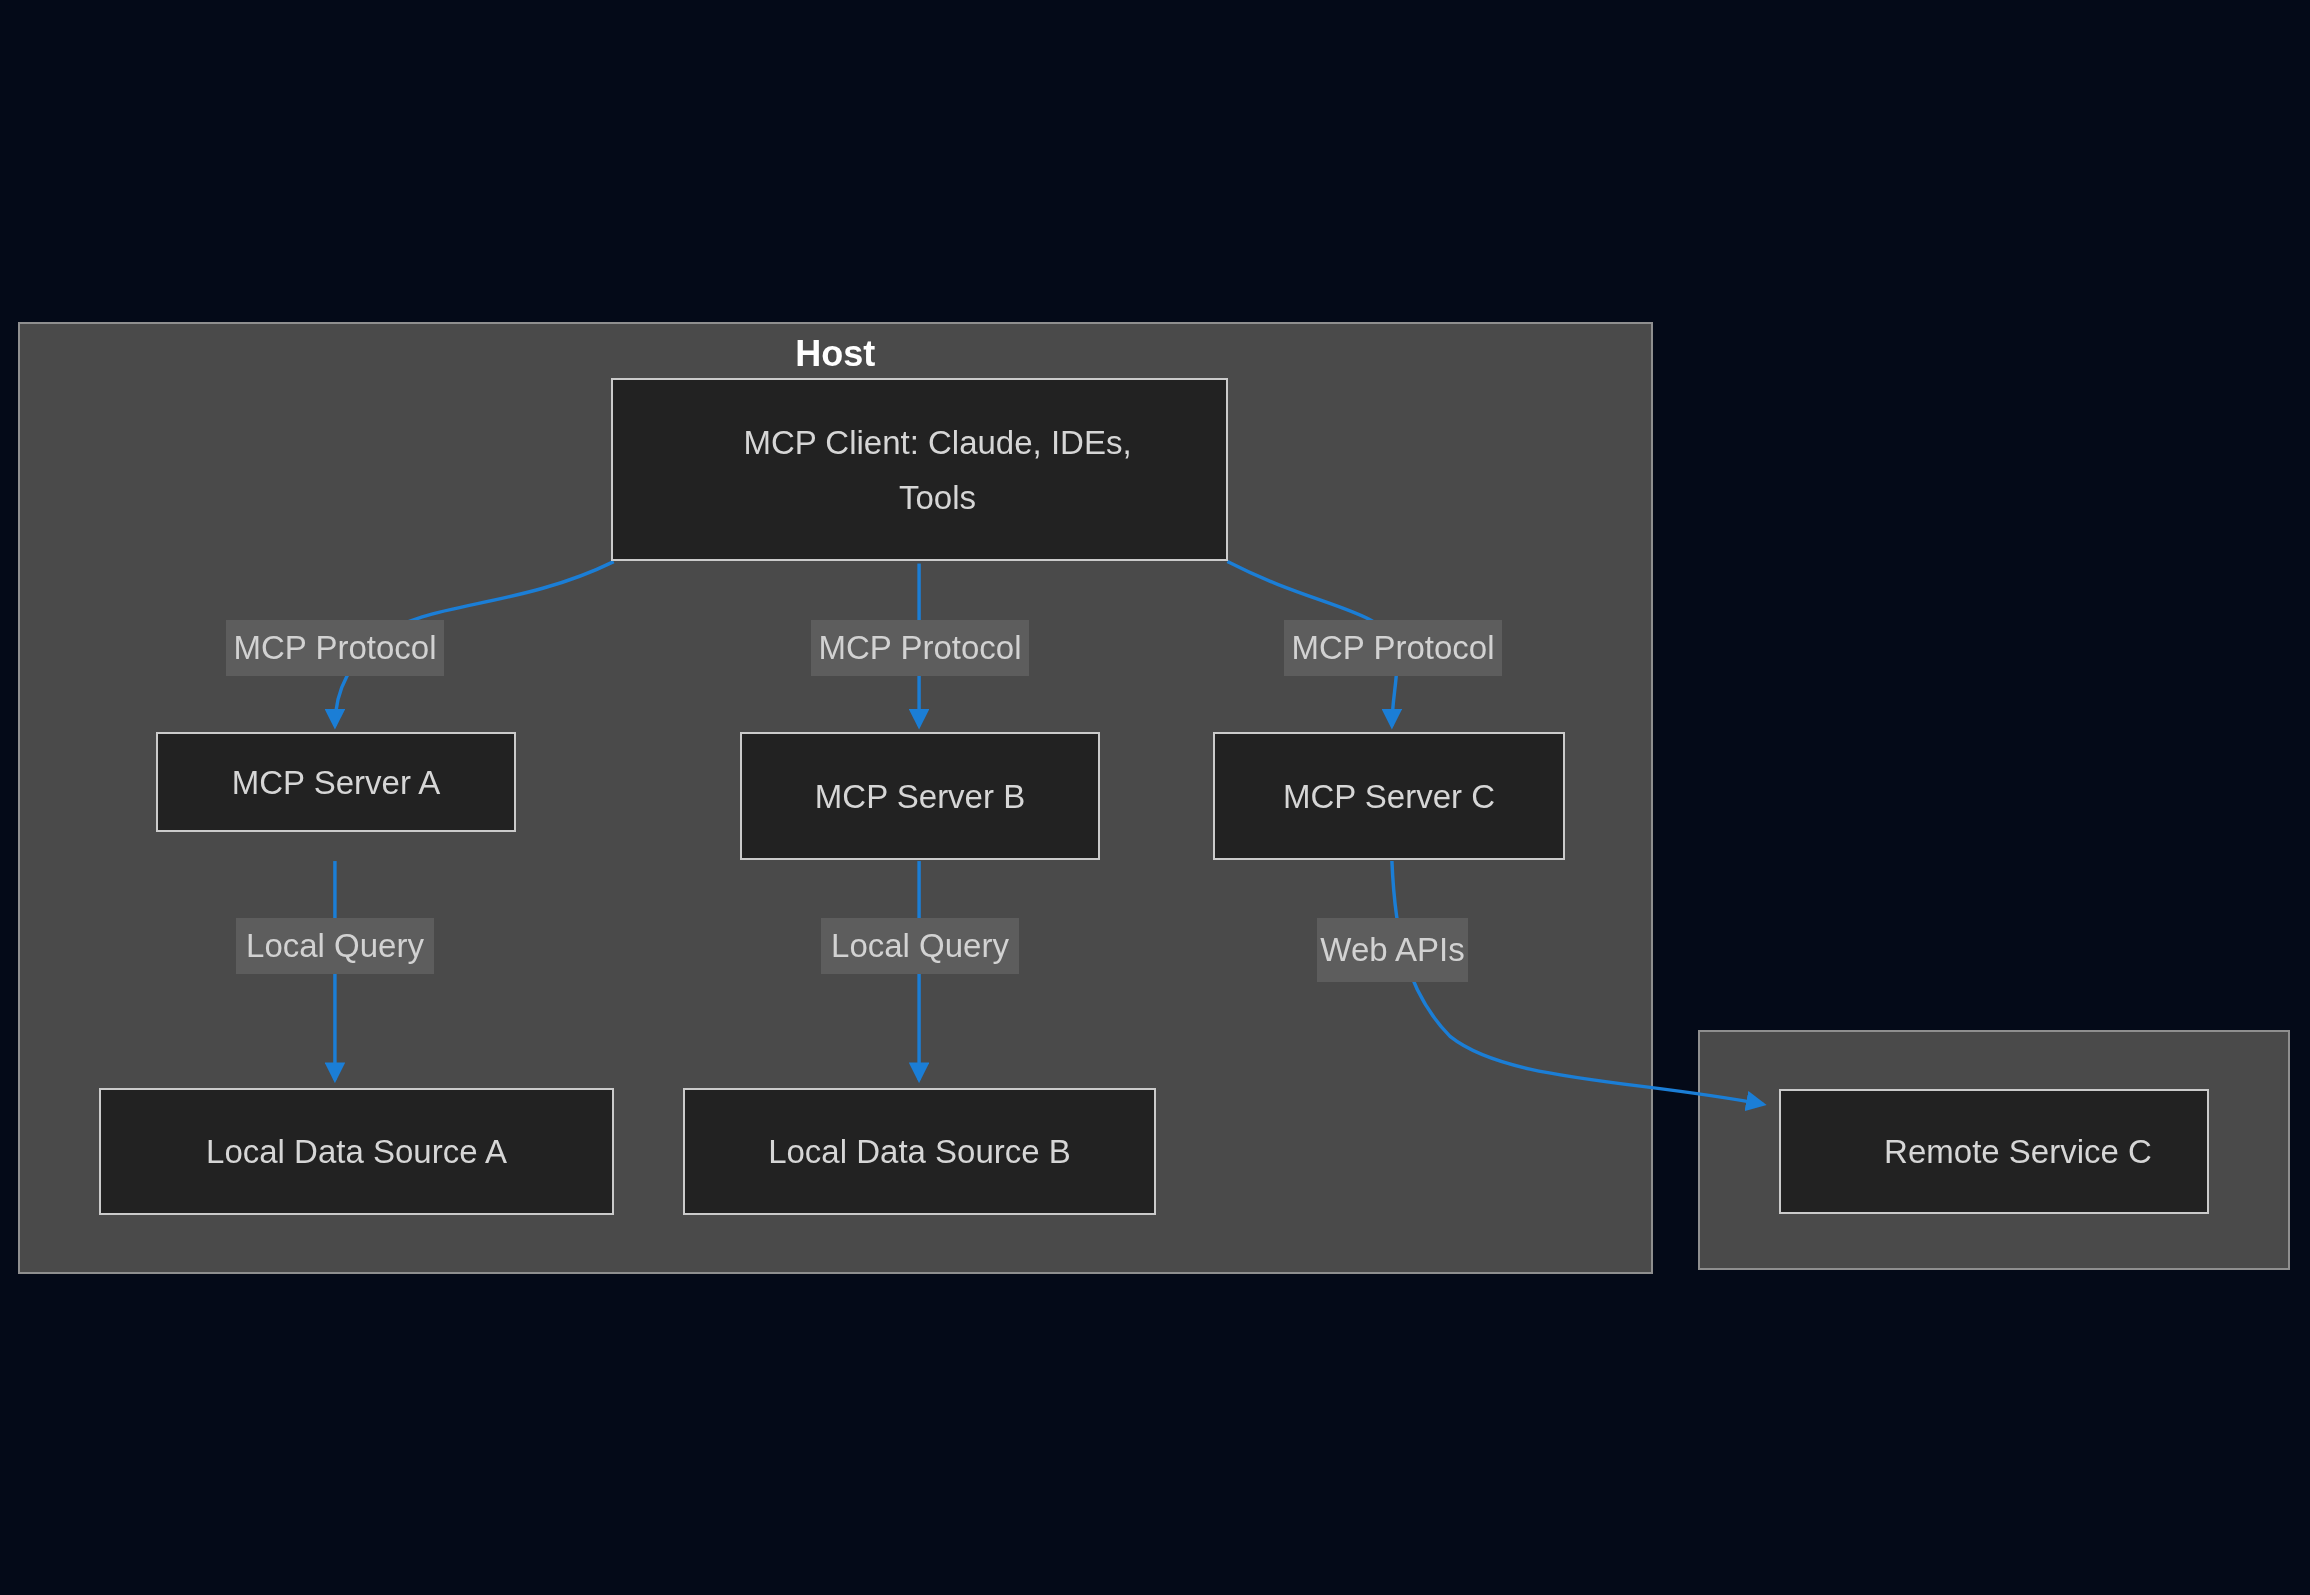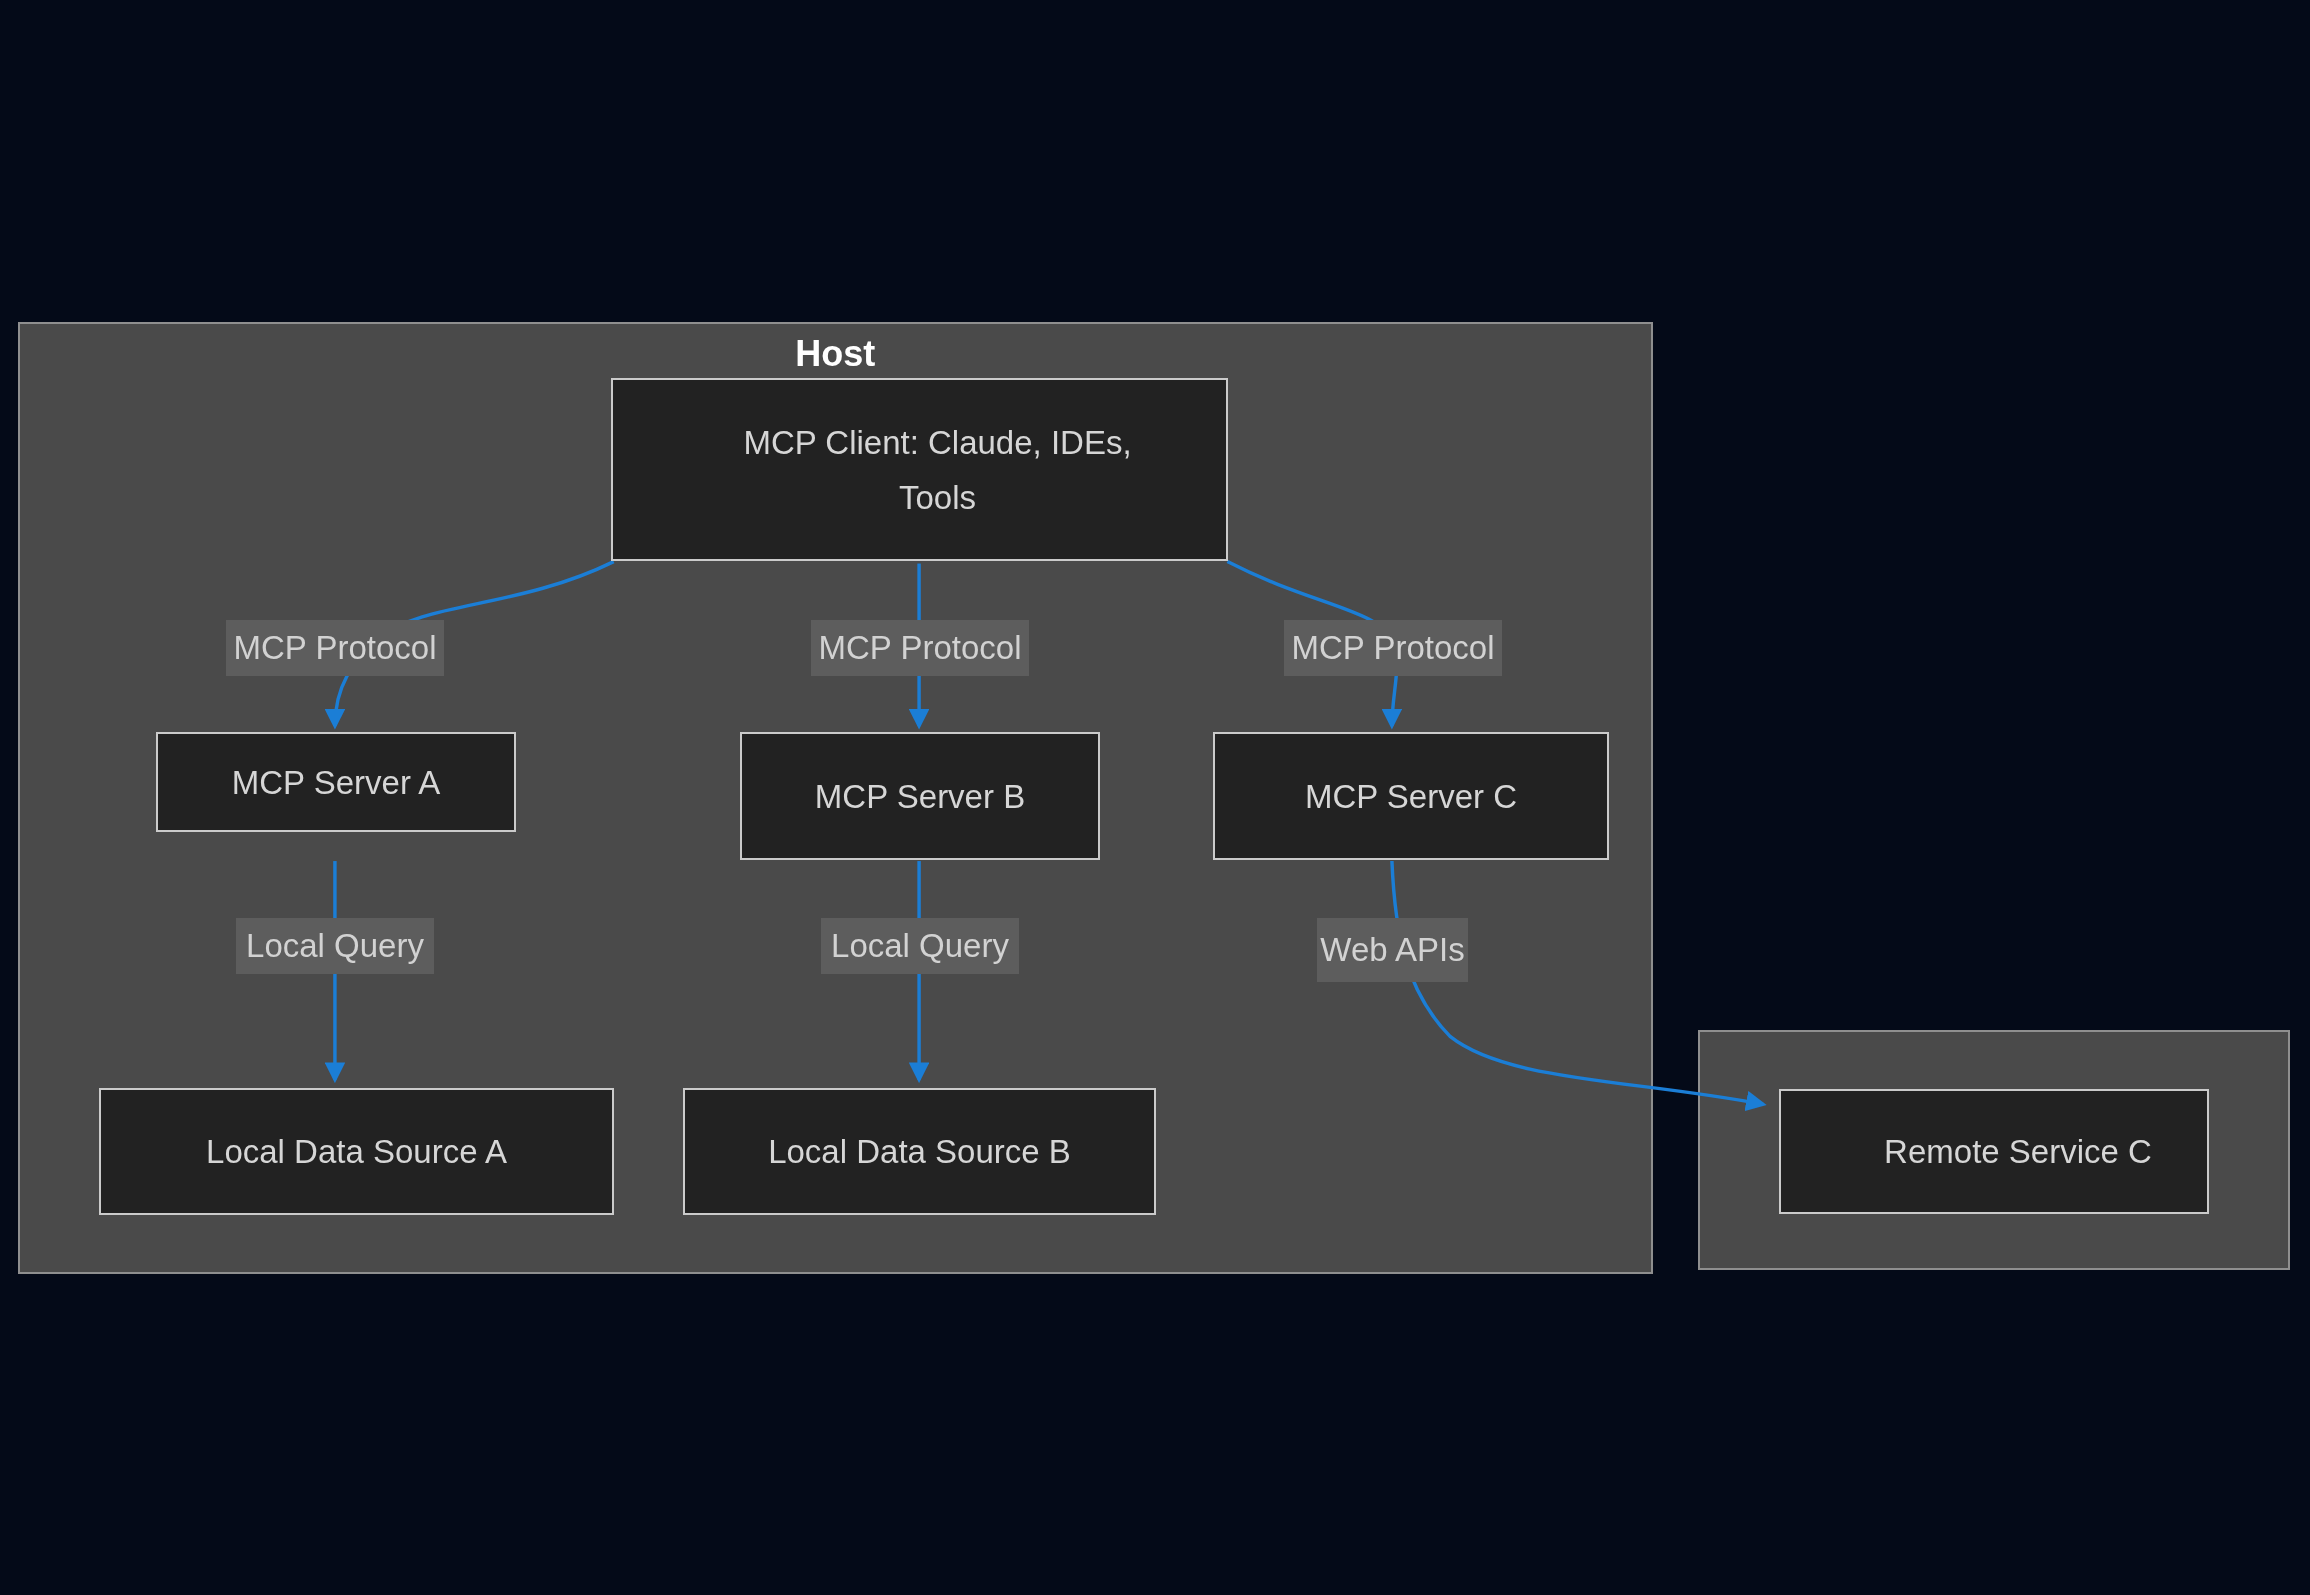--- a/index.html
+++ b/index.html
@@ -72,21 +72,21 @@
     <span>MCP Client: Claude, IDEs,</span>
     <span>Tools</span>
   </div>
 
   <div class="node" style="left:156px;top:732px;width:360px;height:100px;">
     <span>MCP Server A</span>
   </div>
   <div class="node" style="left:740px;top:732px;width:360px;height:128px;">
     <span>MCP Server B</span>
   </div>
-  <div class="node" style="left:1213px;top:732px;width:396px;height:128px;">
+  <div class="node" style="left:1213px;top:732px;width:352px;height:128px;">
     <span>MCP Server C</span>
   </div>
 
   <div class="node" style="left:99px;top:1088px;width:515px;height:127px;">
     <span>Local Data Source A</span>
   </div>
   <div class="node" style="left:683px;top:1088px;width:473px;height:127px;">
     <span>Local Data Source B</span>
   </div>
   <div class="node" style="left:1779px;top:1089px;width:430px;height:125px;padding-left:48px;">

